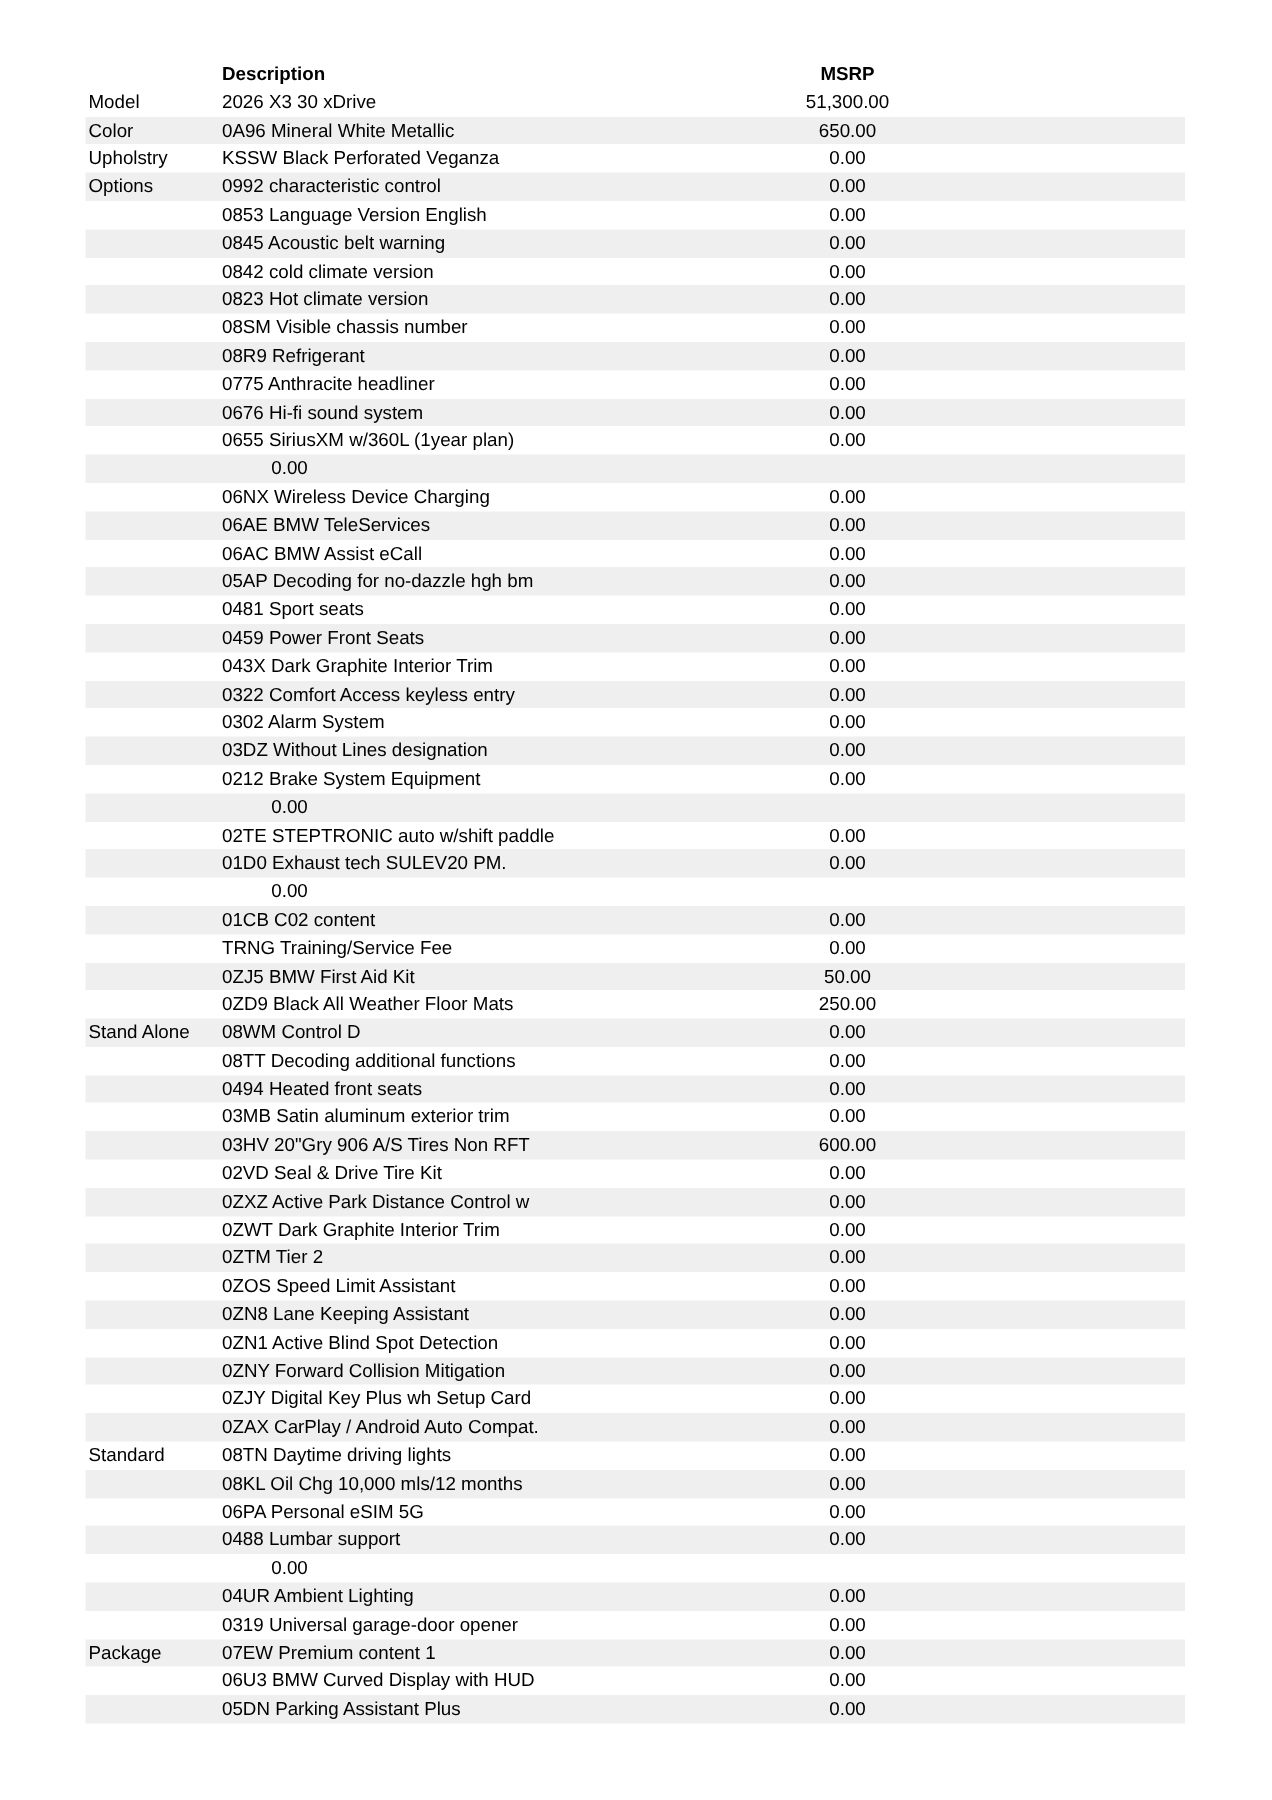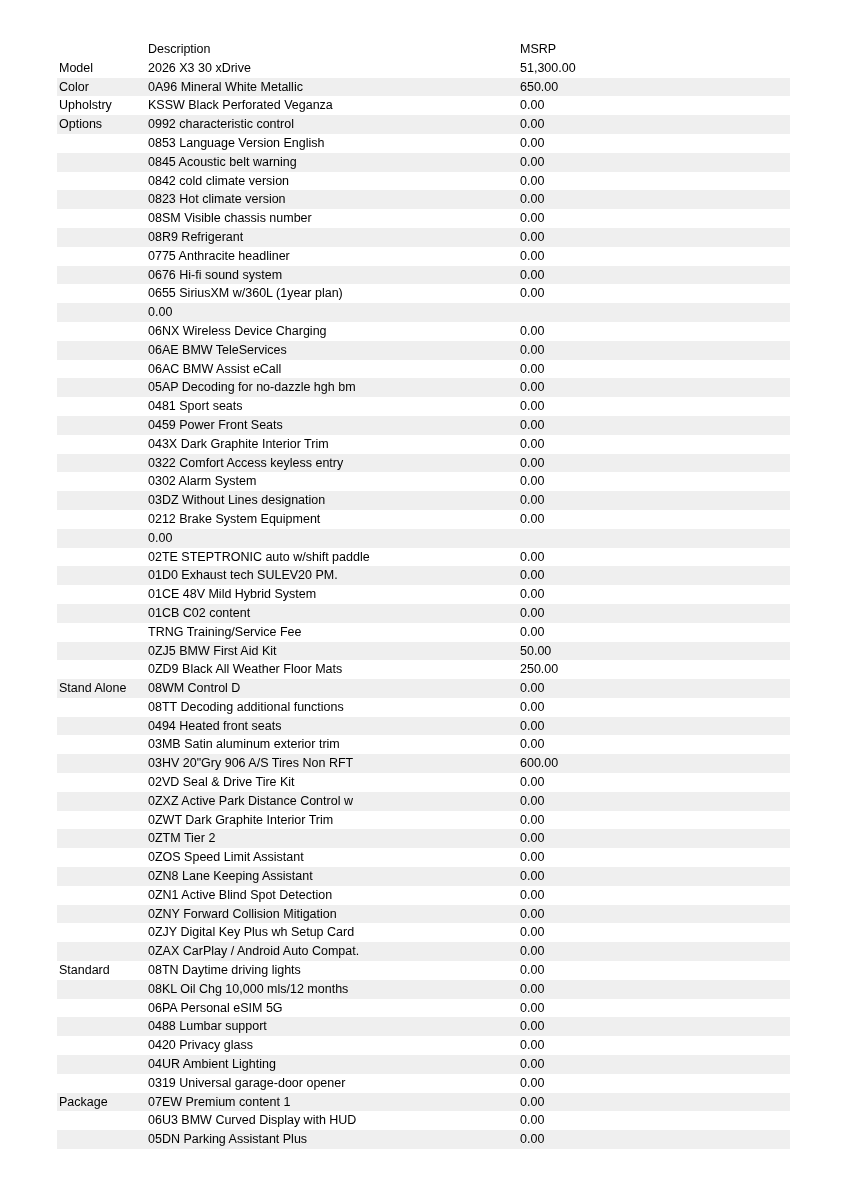--- a/index.html
+++ b/index.html
@@ -31,24 +31,24 @@
   
   #rows .row:nth-child(even) {
     background: #efefef;
   }
   .cell {
     white-space: nowrap;
     overflow: hidden;
   }
   .cell.cat  { width: 91px;  flex: 0 0 91px;  padding-left: 2px; box-sizing: border-box; }
   .cell.desc { width: 372px; flex: 0 0 372px; }
-  .cell.msrp { width: 90px;  flex: 0 0 90px;  text-align: left; }
+  .cell.msrp { width: 90px;  flex: 0 0 90px;  text-align: center; }
   .cell.fill { flex: 1 1 auto; }
   .header-row { background: #ffffff; }
-  .header-row .cell { font-weight: normal; }
+  .header-row .cell { font-weight: bold; }
 </style>
 </head>
 <body>
 
 <div class="page">
   <div class="table">
     <div class="row header-row">
       <div class="cell cat"></div>
       <div class="cell desc">Description</div>
       <div class="cell msrp">MSRP</div>
@@ -216,21 +216,20 @@
           <div class="cell fill"></div>
         </div>
         <div class="row">
           <div class="cell cat"></div>
           <div class="cell desc">01D0 Exhaust tech SULEV20 PM.</div>
           <div class="cell msrp">0.00</div>
           <div class="cell fill"></div>
         </div>
         <div class="row">
           <div class="cell cat"></div>
-          <div class="cell desc">01CE 48V Mild Hybrid System</div>
           <div class="cell msrp">0.00</div>
           <div class="cell fill"></div>
         </div>
         <div class="row">
           <div class="cell cat"></div>
           <div class="cell desc">01CB C02 content</div>
           <div class="cell msrp">0.00</div>
           <div class="cell fill"></div>
         </div>
         <div class="row">
@@ -360,21 +359,20 @@
           <div class="cell fill"></div>
         </div>
         <div class="row">
           <div class="cell cat"></div>
           <div class="cell desc">0488 Lumbar support</div>
           <div class="cell msrp">0.00</div>
           <div class="cell fill"></div>
         </div>
         <div class="row">
           <div class="cell cat"></div>
-          <div class="cell desc">0420 Privacy glass</div>
           <div class="cell msrp">0.00</div>
           <div class="cell fill"></div>
         </div>
         <div class="row">
           <div class="cell cat"></div>
           <div class="cell desc">04UR Ambient Lighting</div>
           <div class="cell msrp">0.00</div>
           <div class="cell fill"></div>
         </div>
         <div class="row">

